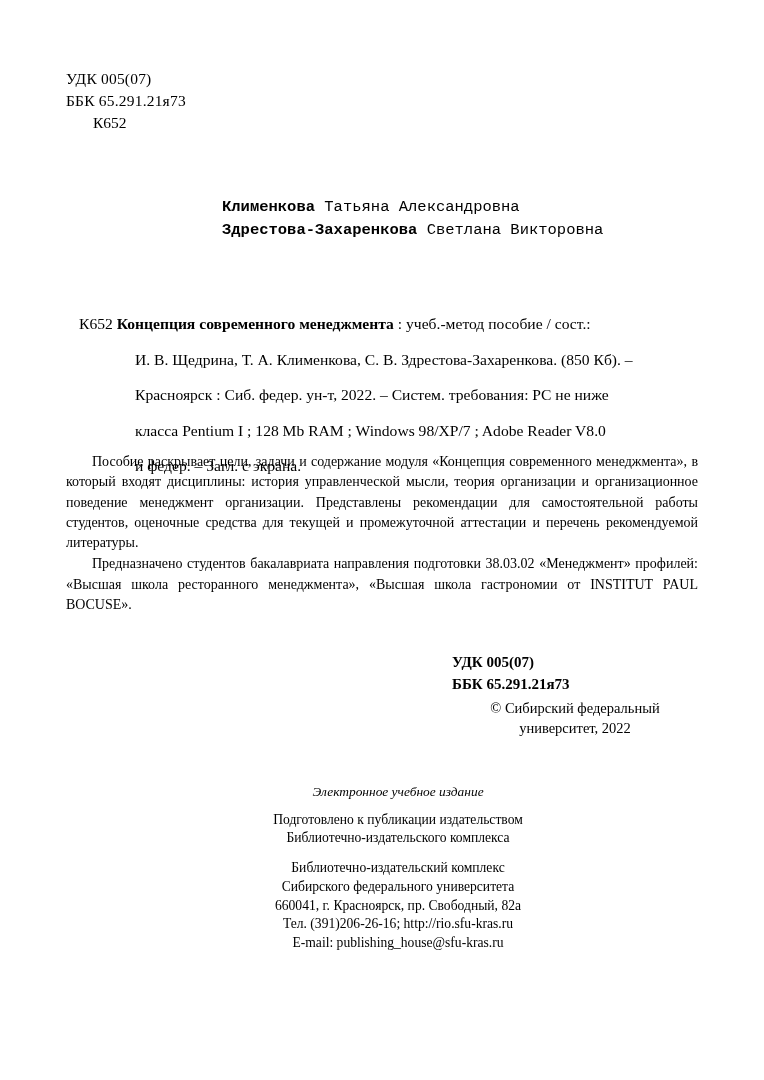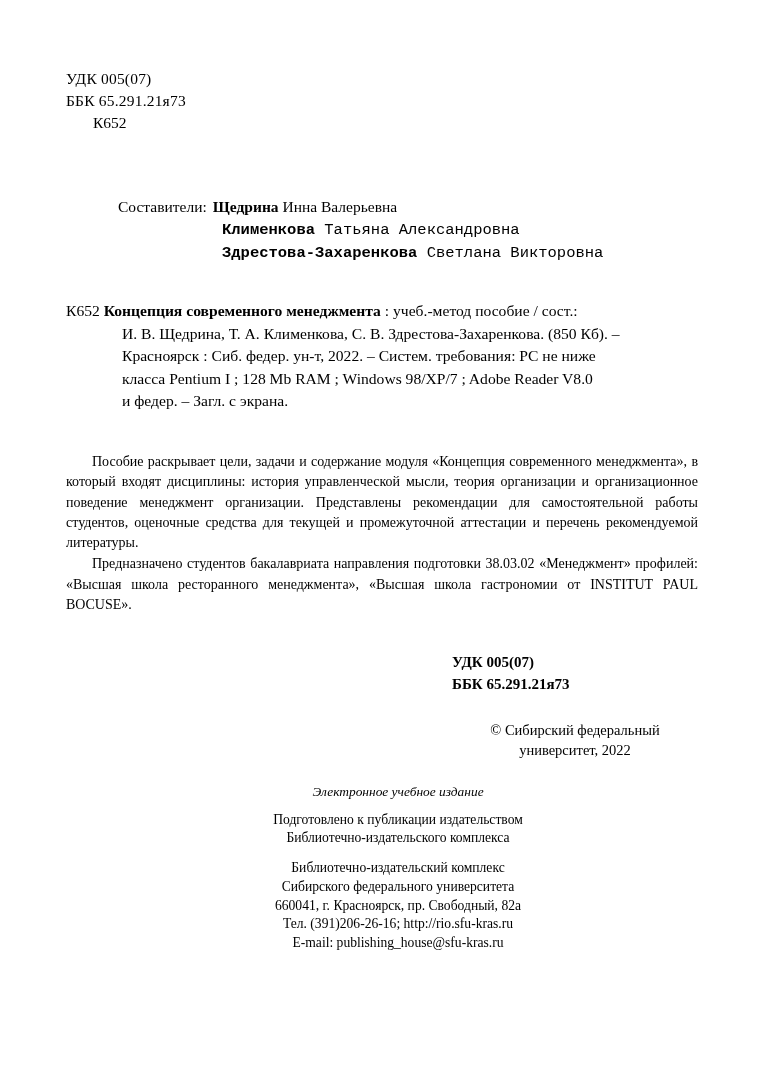--- a/index.html
+++ b/index.html
@@ -52,21 +52,21 @@
     position: absolute;
     left: 66px;
     top: 300px;
     width: 630px;
     font-size: 15.6px;
     line-height: 1.45;
     text-align: justify;
   }
   .bib .sig { font-weight: normal; }
   .bib .title { font-weight: bold; }
-  .bib p { margin: 0; }
+  .bib p { margin: 13px; }
   .bib .ind { padding-left: 56px; display: block; }
 
   
   .annot {
     position: absolute;
     left: 66px;
     top: 452px;
     width: 632px;
     font-size: 14px;
     line-height: 1.45;
@@ -85,21 +85,21 @@
     top: 652px;
     font-size: 15px;
     font-weight: bold;
     line-height: 1.45;
   }
 
   
   .copyright {
     position: absolute;
     left: 450px;
-    top: 720px;
+    top: 698px;
     width: 250px;
     font-size: 14.5px;
     line-height: 1.4;
     text-align: center;
   }
 
   
   .colophon {
     position: absolute;
     left: 16px;
@@ -121,23 +121,20 @@
 
 <div class="page">
 
   <div class="codes">
     <div class="line-udk">УДК  005(07)</div>
     <div class="line-bbk">ББК  65.291.21я73</div>
     <div class="line-k">К652</div>
   </div>
 
   <div class="compilers">
-    <div class="row">
-      <span class="lbl">Составители:</span><b>Щедрина</b><span> Инна Валерьевна</span>
-    </div>
     <div class="row indent">
       <b>Клименкова</b><span> Татьяна Александровна</span>
     </div>
     <div class="row indent">
       <b>Здрестова-Захаренкова</b><span> Светлана Викторовна</span>
     </div>
   </div>
 
   <div class="bib">
     <p>

